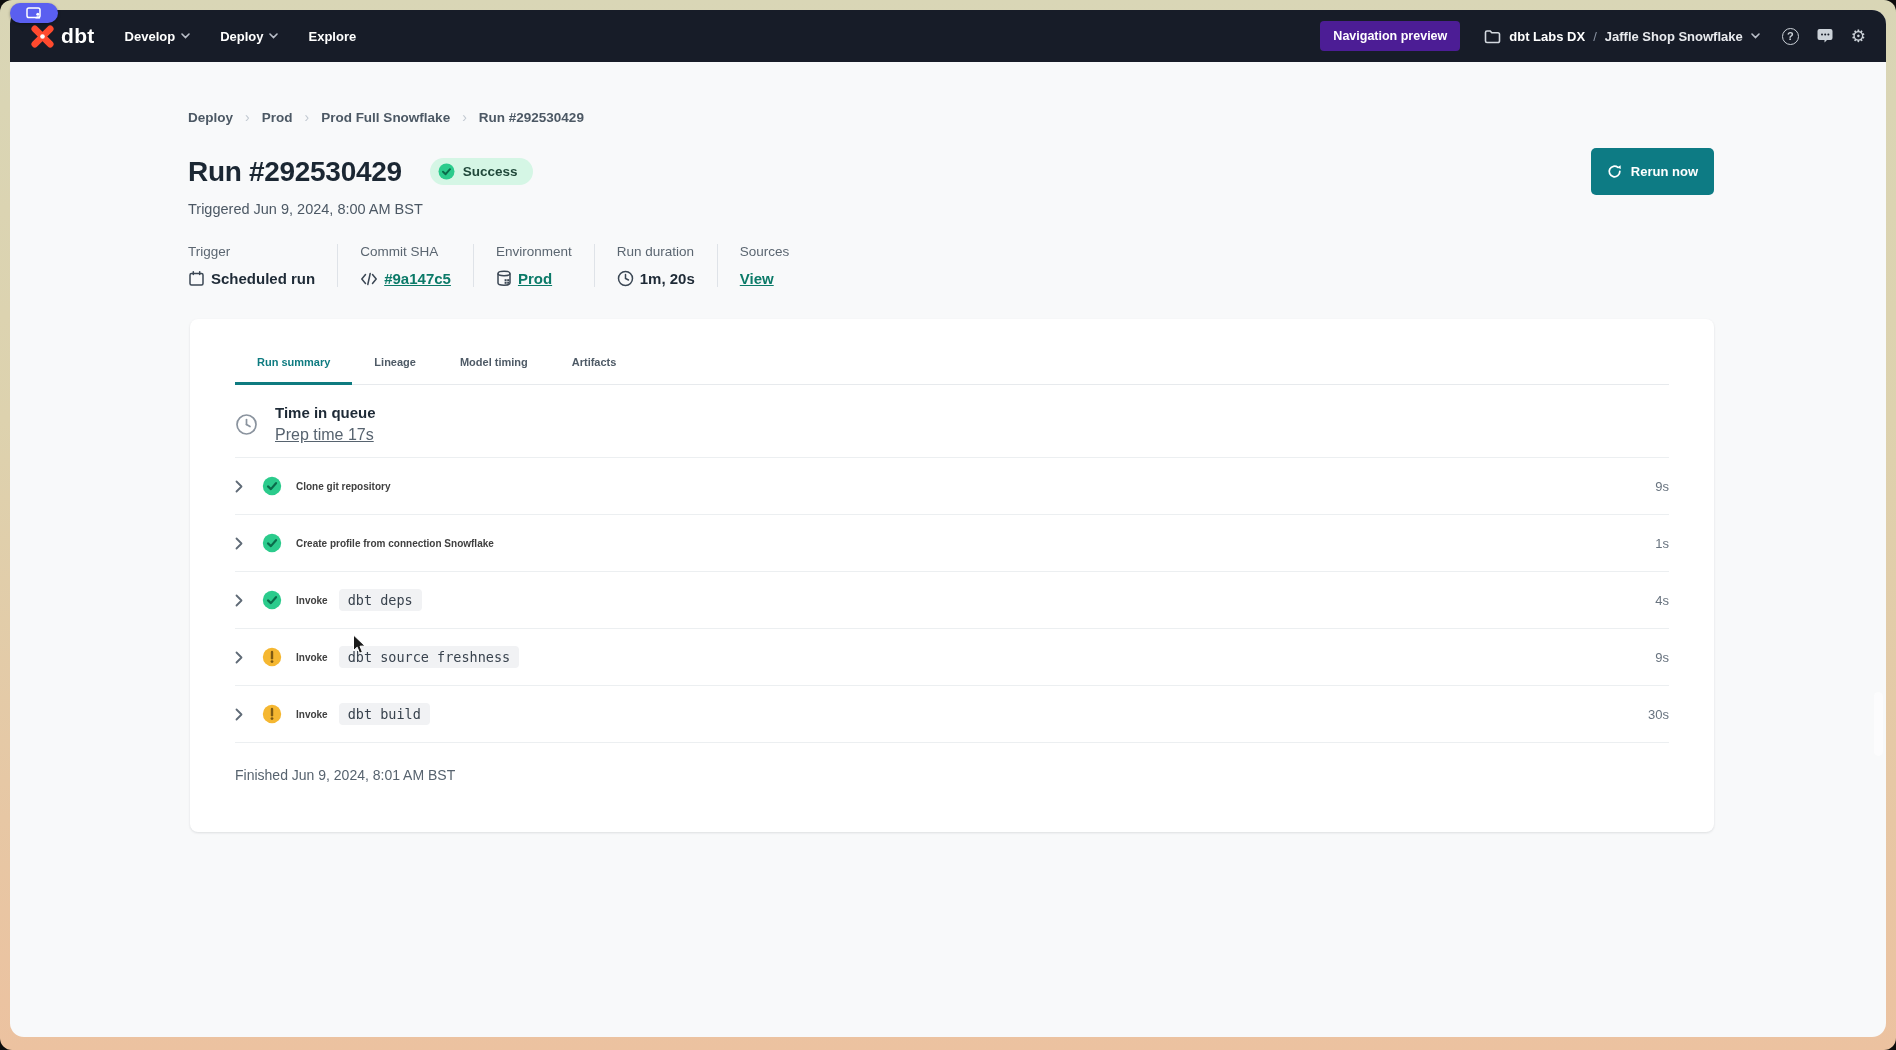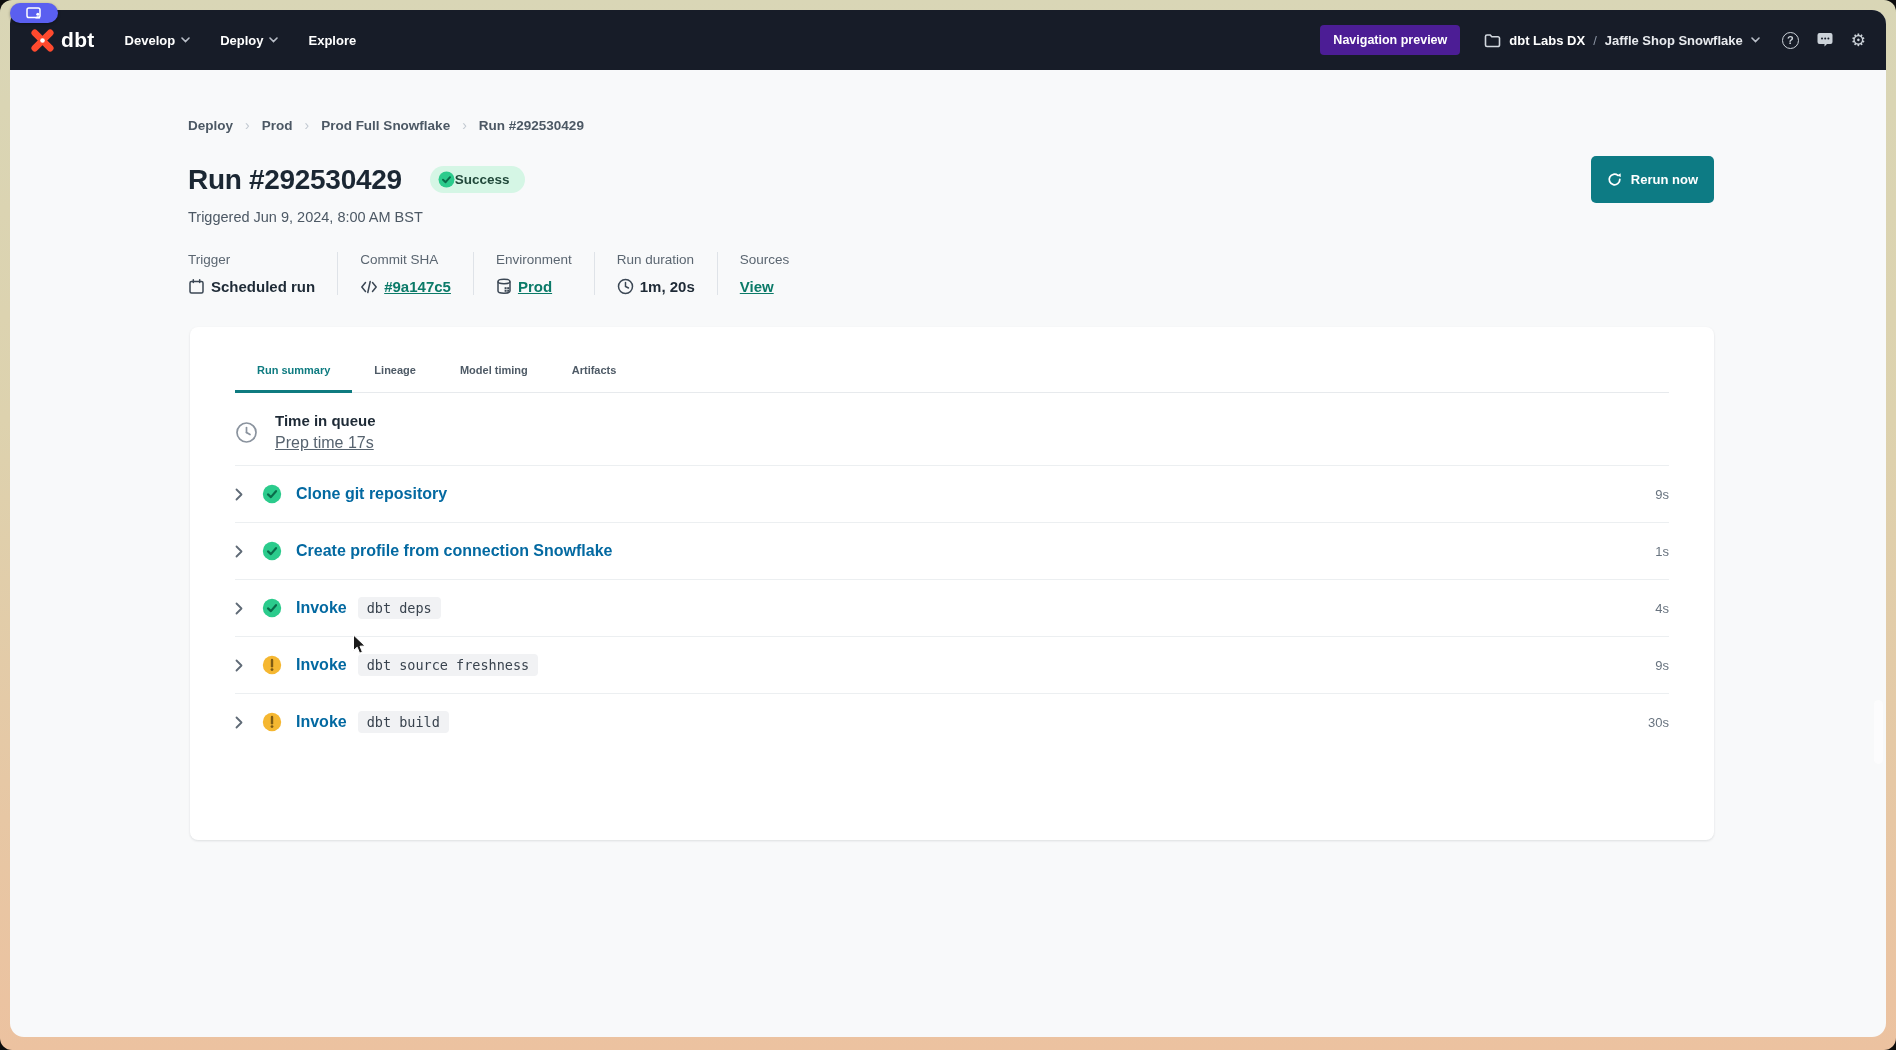--- a/index.html
+++ b/index.html
@@ -12,21 +12,21 @@
   .frame {
     position: fixed; inset: 0; border-radius: 12px;
     background: linear-gradient(180deg, #d9d6b6 0%, #ddd2ae 40%, #e7c7a4 78%, #ecc2a0 100%);
   }
   .screen {
     position: absolute; left: 10px; right: 10px; top: 10px; bottom: 13px;
     background: #f8f9fa; border-radius: 14px; overflow: hidden;
   }
   
   .navbar {
-    height: 60px; background: #171c28; display: flex; align-items: center;
+    height: 52px; background: #171c28; display: flex; align-items: center;
     padding: 0 20px; color: #fff;
   }
   .logo { display: flex; align-items: center; gap: 6px; margin-right: 30px; }
   .logo-text { font-size: 21px; font-weight: 700; color: #fff; letter-spacing: .3px; }
   .nav-item { display: flex; align-items: center; gap: 6px; font-size: 13px; font-weight: 700;
     color: #fff; margin-right: 30px; cursor: pointer; }
   .nav-spacer { flex: 1; }
   .preview-btn {
     background: #4c1d95; color: #fff; font-size: 12.5px; font-weight: 700;
     padding: 8px 13px; border-radius: 4px; border: none; margin-right: 24px; cursor: pointer;
@@ -52,21 +52,21 @@
     font-size: 13.5px; font-weight: 600; color: #4c5864;
   }
   .breadcrumb .sep { color: #c2c9d1; font-size: 14px; font-weight: 400; }
   .breadcrumb .crumb { cursor: pointer; }
   .title-row {
     position: absolute; left: 178px; width: 1526px; top: 86px;
     display: flex; align-items: center;
   }
   .run-title { font-size: 28px; font-weight: 700; color: #1b2733; letter-spacing: -.3px; }
   .status-badge {
-    margin-left: 28px; display: inline-flex; align-items: center; 
+    margin-left: 28px; display: inline-flex; align-items: center; gap: 8px;
     background: #d5f6e5; border-radius: 15px; padding: 5px 15px 5px 8px;
     font-size: 13.5px; font-weight: 600; color: #20483a;
   }
   .rerun-btn {
     margin-left: auto; background: #0d7b84; color: #fff; border: none; border-radius: 5px;
     padding: 0 16px; height: 47px; font-size: 13px; font-weight: 700; cursor: pointer;
     display: inline-flex; align-items: center; gap: 9px; font-family: inherit;
   }
   .triggered { position: absolute; left: 178px; top: 139px; font-size: 14.5px; color: #4c5864; }
   
@@ -89,21 +89,21 @@
   .tab { padding: 11px 22px 14px; font-size: 11px; font-weight: 600; color: #4e5a66;
     cursor: pointer; border-bottom: 3px solid transparent; margin-bottom: -1px; }
   .tab.active { color: #0e7b80; border-bottom-color: #0e7b80; }
   .queue-row { display: flex; align-items: center; gap: 17px; padding: 19px 0 13px; }
   .queue-text .q-title { font-size: 15px; font-weight: 700; color: #1e2a36; }
   .queue-text .q-link { display: inline-block; margin-top: 5px; font-size: 16px; color: #57636f;
     text-decoration: underline; cursor: pointer; }
   .step-row { display: flex; align-items: center; height: 57px; border-top: 1px solid #eceff1; }
   .chev { display: flex; width: 12px; margin-right: 15px; cursor: pointer; }
   .status-icn { display: flex; margin-right: 14px; }
-  .step-label { font-size: 16px; font-weight: 700; color: #0369a1; }
+  .step-label { font-size: 10px; font-weight: 700; color: #404040; }
   .code-chip {
     margin-left: 11px; font-family: "DejaVu Sans Mono", "Liberation Mono", monospace;
     font-size: 13.5px; color: #39434e; background: #f1f2f4; border-radius: 4px; padding: 3px 9px;
   }
   .code-chip:empty { display: none; }
   .duration { margin-left: auto; font-size: 13px; color: #68737f; }
   .card-footer { border-top: 1px solid #eceff1; padding-top: 24px; font-size: 14px; color: #57636f; }
   
   .cursor { position: fixed; left: 352px; top: 634px; z-index: 30; }
   .scroll-thumb { position: absolute; right: 3px; top: 630px; width: 9px; height: 64px;
@@ -365,20 +365,21 @@
                 <circle cx="10" cy="10" r="9.2" fill="#f5b731"></circle>
                 <line x1="10" y1="5" x2="10" y2="11.2" stroke="#7d5a13" stroke-width="2.4" stroke-linecap="round"></line>
                 <circle cx="10" cy="14.6" r="1.4" fill="#7d5a13"></circle>
               </svg>
           </span>
           <span class="step-label">Invoke</span>
           <span class="code-chip">dbt build</span>
           <span class="duration">30s</span>
         </div>
 
+        <div class="card-footer">Finished Jun 9, 2024, 8:01 AM BST</div>
       </section>
 
       <div class="scroll-thumb"></div>
     </main>
   </div>
 </div>
 
 <div class="preview-pill">
   <svg width="17" height="13" viewBox="0 0 17 13">
     <rect x="1" y="1" width="13" height="9.5" rx="1.8" fill="none" stroke="#fff" stroke-width="1.5"></rect>

